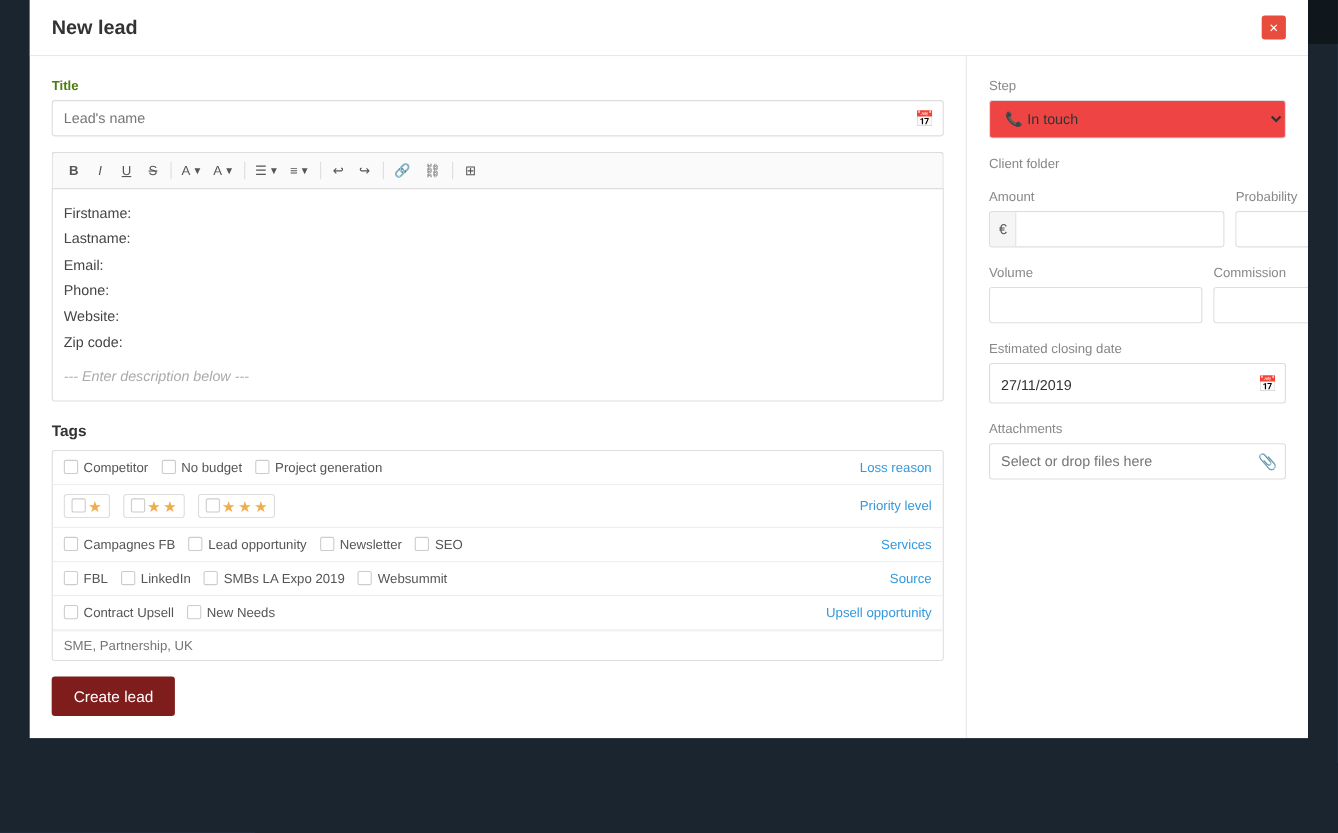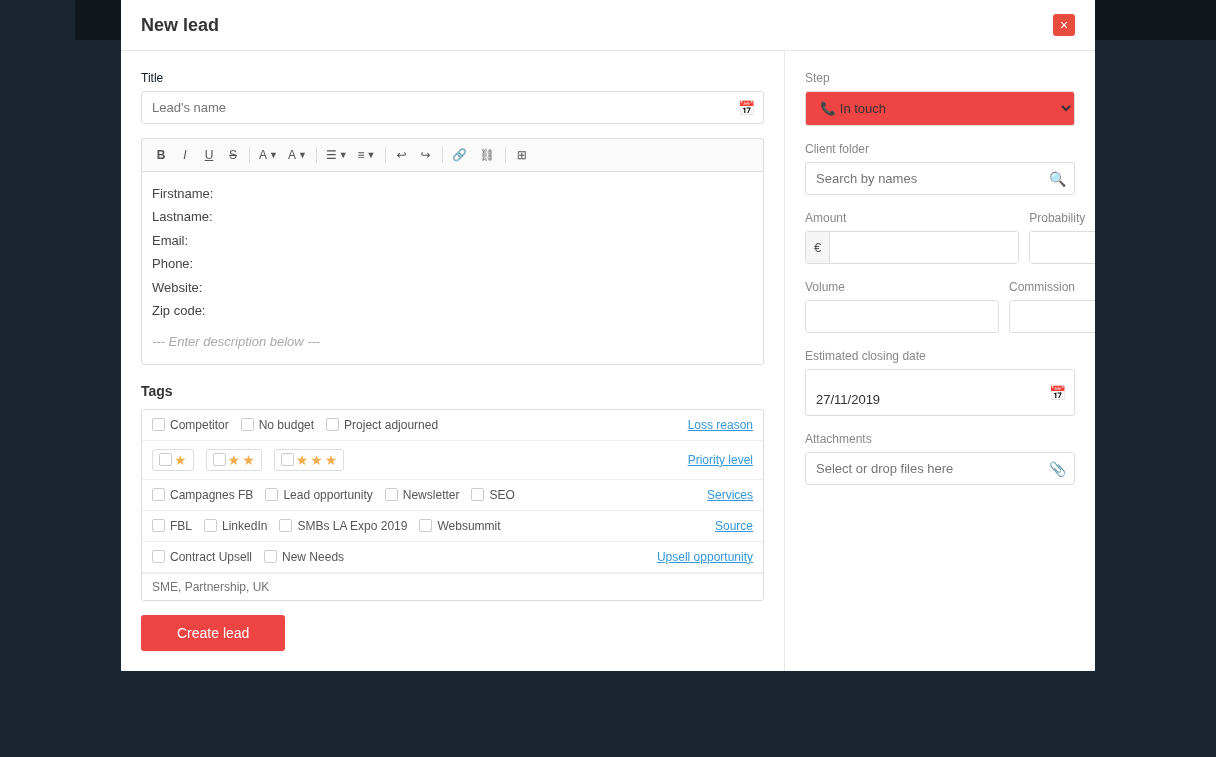--- a/index.html
+++ b/index.html
@@ -7,21 +7,21 @@
 
     .overlay {
       position: fixed; top: 0; left: 0; right: 0; bottom: 0;
       background: rgba(0,0,0,0.4);
       display: flex; align-items: flex-start; justify-content: center;
       padding-top: 0;
     }
 
     .modal {
       background: #fff;
-      width: 974px;
+      width: 1162px;
       max-height: 757px;
       display: flex;
       flex-direction: column;
       position: relative;
       overflow: hidden;
     }
 
     .modal-header {
       display: flex; align-items: center; justify-content: space-between;
       padding: 14px 20px;
@@ -45,21 +45,21 @@
 
     .modal-left {
       flex: 1; padding: 20px; overflow-y: auto; border-right: 1px solid #e8e8e8;
     }
 
     .modal-right {
       width: 310px; padding: 20px; overflow-y: auto; background: #fff;
     }
 
     .section-label {
-      font-size: 12px; color: #0f172a; font-weight: 400; margin-bottom: 6px; display: block;
+      font-size: 12px; color: #4d7c0f; font-weight: 700; margin-bottom: 6px; display: block;
     }
 
     .title-section { margin-bottom: 14px; }
 
     .title-input-wrapper {
       position: relative;
     }
 
     .title-input {
       width: 100%; border: 1px solid #ddd; border-radius: 3px;
@@ -118,21 +118,21 @@
       display: flex; align-items: center; border-bottom: 1px solid #eee;
       padding: 8px 10px;
     }
     .tags-row:last-child { border-bottom: none; }
 
     .tags-row-items {
       flex: 1; display: flex; align-items: center; gap: 12px; flex-wrap: wrap;
     }
 
     .tags-row-label {
-      font-size: 12px; color: #3498db; font-weight: 500; min-width: 110px; text-align: right; text-decoration: underline;
+      font-size: 12px; color: #3498db; font-weight: 500; min-width: 110px; text-align: right;
     }
 
     .tag-item {
       display: flex; align-items: center; gap: 5px; font-size: 12px; color: #555;
     }
 
     .tag-checkbox {
       width: 13px; height: 13px; border: 1px solid #ccc; border-radius: 2px;
       background: #fff; cursor: pointer; appearance: none;
     }
@@ -143,22 +143,22 @@
       border: 1px solid #ddd; border-radius: 3px; padding: 2px 6px; cursor: pointer;
     }
 
     .tags-custom-input {
       border: none; outline: none; font-size: 12px; color: #999;
       padding: 6px 10px; width: 100%;
       border-top: 1px solid #eee;
     }
 
     .create-btn {
-      background: #ef4444; color: #fff; border: none; border-radius: 3px;
-      padding: 10px 36px; font-size: 14px; font-weight: 500; cursor: pointer;
+      background: #7f1d1d; color: #fff; border: none; border-radius: 3px;
+      padding: 10px 20px; font-size: 14px; font-weight: 500; cursor: pointer;
     }
 
     
     .right-field { margin-bottom: 16px; }
 
     .right-label {
       font-size: 12px; color: #888; font-weight: 500; margin-bottom: 6px; display: block;
     }
 
     .step-select-wrapper {
@@ -207,21 +207,21 @@
 
     .vol-field { flex: 1; }
     .comm-field { flex: 0 0 80px; }
 
     .date-wrapper {
       position: relative;
     }
 
     .date-input {
       width: 100%; border: 1px solid #ddd; border-radius: 3px;
-      padding: 22px 32px 8px 10px; font-size: 13px; color: #333;
+      padding: 12px 32px 8px 10px; font-size: 13px; color: #333;
       outline: none;
     }
 
     .date-icon {
       position: absolute; right: 8px; top: 50%; transform: translateY(-50%);
       color: #aaa; font-size: 14px;
     }
 
     .attach-wrapper {
       position: relative;
@@ -331,21 +331,21 @@
                 <label class="tag-item">
                   <input type="checkbox" class="tag-checkbox" style="">
                   <span>Competitor</span>
                 </label>
                 <label class="tag-item">
                   <input type="checkbox" class="tag-checkbox" style="">
                   <span>No budget</span>
                 </label>
                 <label class="tag-item">
                   <input type="checkbox" class="tag-checkbox" style="">
-                  <span>Project adjourned</span>
+                  <span>Project generation</span>
                 </label>
               </div>
               <span class="tags-row-label">Loss reason</span>
             </div>
 
             
             <div class="tags-row">
               <div class="tags-row-items">
                 <div class="star-wrapper">
                   <input type="checkbox" class="tag-checkbox" style="">
@@ -447,24 +447,20 @@
               <option value="in_touch">📞 In touch</option>
               <option value="new">New</option>
               <option value="qualified">Qualified</option>
               <option value="closed">Closed</option>
             </select>
           </div>
         </div>
 
         <div class="right-field">
           <span class="right-label">Client folder</span>
-          <div class="search-wrapper">
-            <input class="search-input" type="text" placeholder="Search by names" style="">
-            <span class="search-icon">🔍</span>
-          </div>
         </div>
 
         <div class="amount-prob-row">
           <div class="amount-field">
             <span class="right-label">Amount</span>
             <div class="input-prefix-wrapper">
               <span class="input-prefix">€</span>
               <input class="prefix-input" type="text" style="">
             </div>
           </div>

